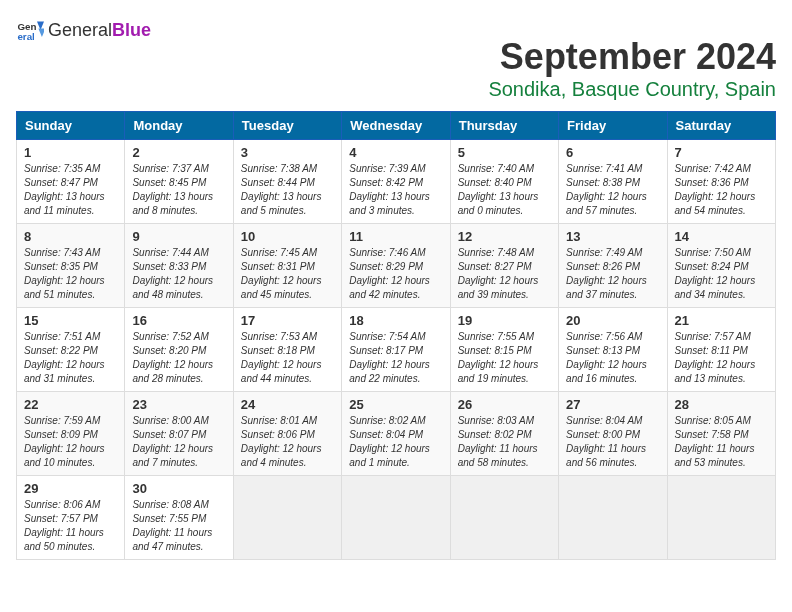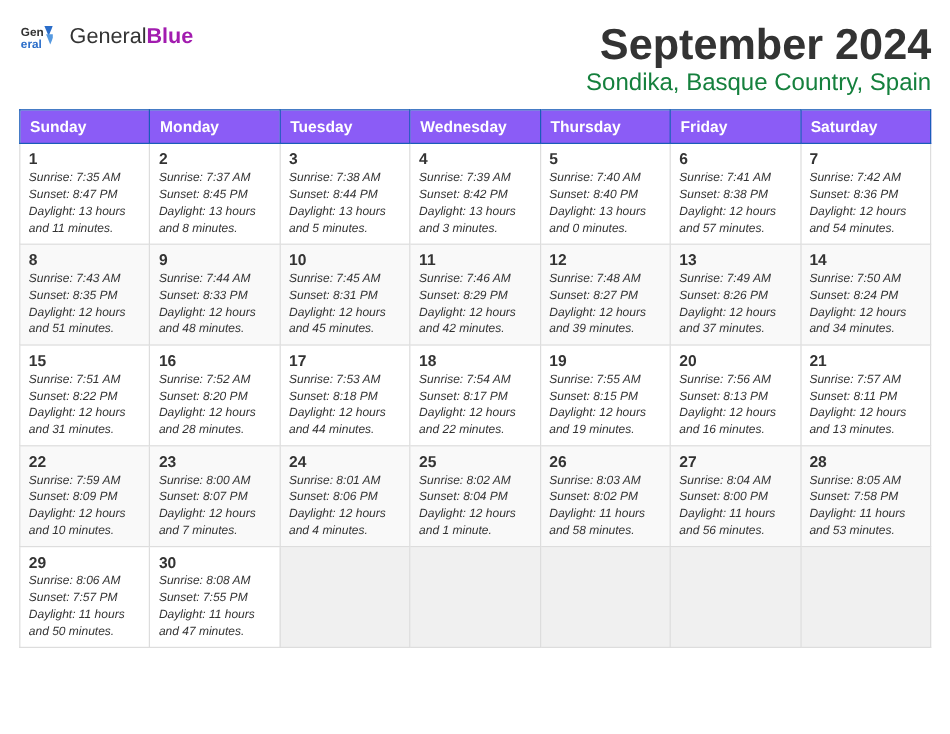--- a/index.html
+++ b/index.html
@@ -12,45 +12,46 @@
     }
     .header-area {
       display: flex;
       justify-content: space-between;
       align-items: flex-start;
       margin-bottom: 10px;
     }
     .logo {
       display: flex;
       align-items: center;
-      gap: 14px;
+      gap: 4px;
     }
     .logo-icon {
       width: 28px;
       height: 28px;
     }
     .title-area {
       text-align: right;
+      margin-top: 20px;
     }
     .month-title {
       font-size: 36px;
       font-weight: bold;
       color: #333;
     }
     .location-title {
       font-size: 20px;
       color: #15803d;
     }
     .calendar {
       width: 100%;
       border-collapse: collapse;
       border: 1px solid #ccc;
     }
     .calendar th {
-      background-color: #8b5cf6;
+      background-color: #0369a1;
       color: #fff;
       font-size: 13px;
       font-weight: bold;
       text-align: left;
       padding: 6px 8px;
       border: 1px solid #1a5db9;
     }
     .calendar td {
       vertical-align: top;
       padding: 5px 7px;

